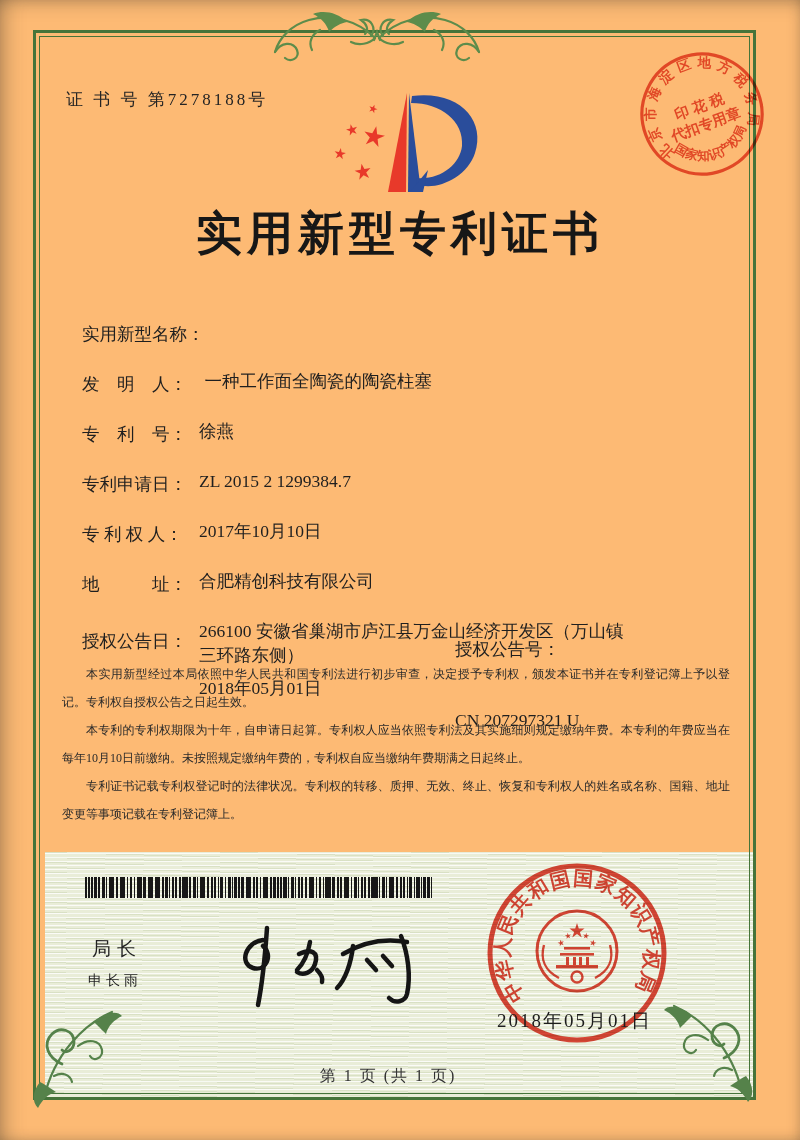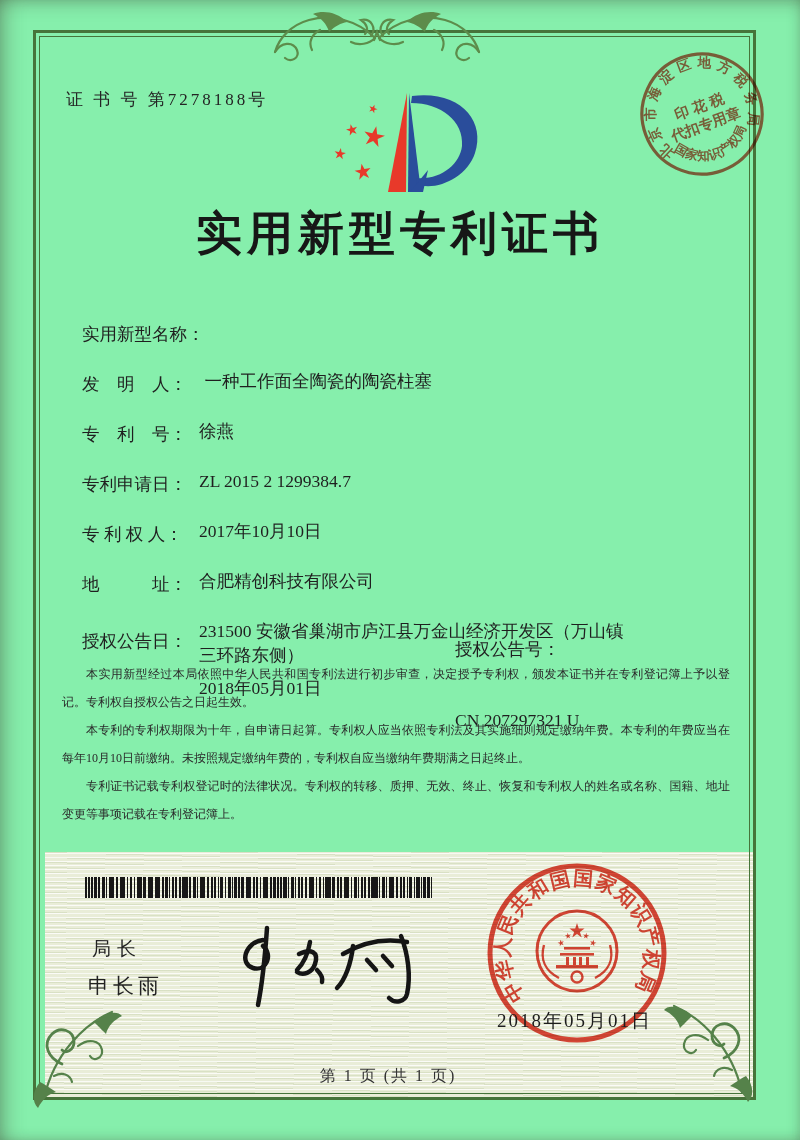--- a/index.html
+++ b/index.html
@@ -1,18 +1,18 @@
 <!DOCTYPE html>
 <html><head>
 <meta charset="utf-8">
 <style>
   html,body{margin:0;padding:0;background:#e9e8e4;}
   .page{
     position:relative; width:800px; height:1140px; overflow:hidden;
-    background:#86efac;
+    background:#fdba74;
     font-family:"Liberation Serif","DejaVu Serif",serif;
     color:#1f1f1f;
     box-shadow:inset 18px 0 22px -16px rgba(60,55,45,.45),
                inset 0 14px 18px -12px rgba(60,55,45,.35),
                inset -10px 0 14px -10px rgba(60,55,45,.25),
                inset 0 -10px 14px -10px rgba(60,55,45,.25);
   }
   
   .frame{
     position:absolute; left:33px; top:30px; width:723px; height:1070px;
@@ -57,21 +57,21 @@
   
   .barcode{
     position:absolute; left:85px; top:877px; width:347px; height:21px;
     background-image:
       repeating-linear-gradient(90deg,#171717 0 1.5px,transparent 1.5px 3.5px),
       repeating-linear-gradient(90deg,#171717 0 2px,transparent 2px 9px),
       repeating-linear-gradient(90deg,#171717 0 1px,transparent 1px 6.5px);
   }
   .signer-title{ position:absolute; left:92px; top:936px; font-size:19px; letter-spacing:6px;
     font-family:"Liberation Sans","DejaVu Sans",sans-serif; color:#222; }
-  .signer-name{ position:absolute; left:88px; top:972px; font-size:21px; letter-spacing:4px;
+  .signer-name{ position:absolute; left:88px; top:972px; font-size:14px; letter-spacing:4px;
     font-family:"Liberation Sans","DejaVu Sans",sans-serif; color:#222; }
   .signature{ position:absolute; left:215px; top:902px; }
   .seal{ position:absolute; left:482px; top:858px; mix-blend-mode:multiply; opacity:.93; }
   .seal-date{
     position:absolute; left:497px; top:1008px; font-size:19px; letter-spacing:2px;
     color:#1c1c1c; white-space:pre; z-index:5;
   }
   .taxstamp{ position:absolute; left:632px; top:44px; mix-blend-mode:multiply; opacity:.9; }
   .footer{
     position:absolute; left:33px; top:1066px; width:710px; text-align:center;
@@ -187,21 +187,21 @@
     <div class="frow" style="top:150px">
       <span class="lbl">专利申请日：</span>
       <span class="val">2017年10月10日</span>
     </div>
     <div class="frow" style="top:200px">
       <span class="lbl">专 利 权 人：</span>
       <span class="val">合肥精创科技有限公司</span>
     </div>
     <div class="frow" style="top:250px">
       <span class="lbl">地　　　址：</span>
-      <span class="val addr-val"><span>231500 安徽省巢湖市庐江县万金山经济开发区（万山镇</span><span>三环路东侧）</span></span>
+      <span class="val addr-val"><span>266100 安徽省巢湖市庐江县万金山经济开发区（万山镇</span><span>三环路东侧）</span></span>
     </div>
     <div class="frow" style="top:307px; width:665px">
       <span class="authrow">
         <span class="lbl">授权公告日：</span>
         <span class="val">2018年05月01日</span>
       </span>
       <span class="authcol2">
         <span class="lbl">授权公告号：</span>
         <span class="val">CN 207297321 U</span>
       </span>

